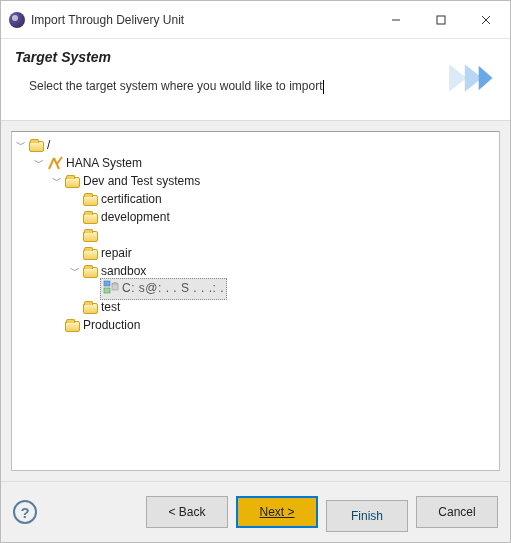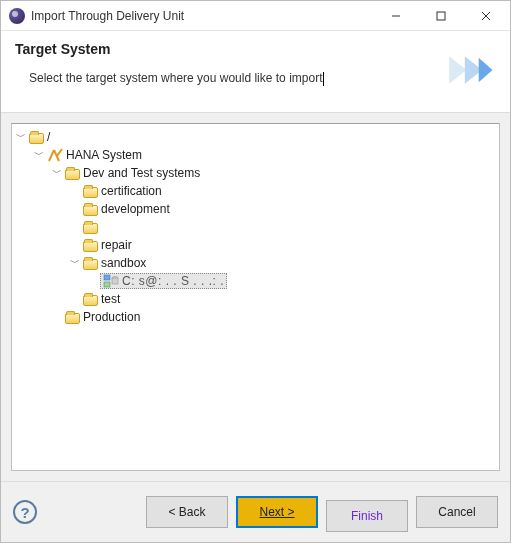--- a/index.html
+++ b/index.html
@@ -9,21 +9,21 @@
     font-size: 12px;
     background: #f0f0f0;
     width: 511px;
     height: 543px;
     overflow: hidden;
     border: 1px solid #bbb;
     display: flex;
     flex-direction: column;
   }
   .titlebar {
-    height: 30px;
+    height: 38px;
     background: #fff;
     display: flex;
     align-items: center;
     padding: 0 2px 0 8px;
     border-bottom: 1px solid #e5e5e5;
   }
   .titlebar .app-icon {
     width: 16px; height: 16px; margin-right: 6px;
     border-radius: 50%;
     background: radial-gradient(circle at 30% 30%, #6b5ca5, #2d2154);
@@ -44,20 +44,21 @@
     padding: 10px 14px 12px 14px;
     display:flex;
     border-bottom:1px solid #ddd;
   }
   .header-text { flex:1; }
   .header h1 {
     margin:0 0 4px 0;
     font-size:14px;
     font-weight:bold;
     color:#222;
+    font-style:italic;
   }
   .header p {
     margin:14px;
     font-size:12px;
     color:#333;
   }
   .header p .caret {
     display:inline-block; width:1px; height:14px; background:#000; vertical-align:middle;
     margin-left:1px;
     animation: blink 1s steps(1) infinite;
@@ -120,21 +121,21 @@
   }
   .system-icon {
     width:16px;height:16px;
   }
   .system-icon svg{width:16px;height:16px;}
   .label { color:#222; }
   .selected {
     background:#e6e6e6;
     border:1px dotted #888;
     padding:0 2px;
-    display:flex; align-items:center; height:16px;
+    display:flex; align-items:flex-start; height:22px;
   }
   .selected .icon { margin-left:0; }
   .selected .label { color:#555; filter: blur(0.6px); letter-spacing:0.5px;}
   .obscure { color:#777; }
   .buttonbar {
     border-top:1px solid #ddd;
     padding:10px 12px;
     display:flex;
     align-items:center;
     gap:8px;
@@ -148,21 +149,21 @@
   .spacer { flex:1; }
   button.btn {
     min-width:82px; height:32px;
     background:#e1e1e1;
     border:1px solid #adadad;
     font-family:inherit; font-size:12px;
     padding:0 8px;
     color:#222;
   }
   button.btn:disabled {
-    color:#6d28d9;
+    color:#0c4a6e;
     margin-top:8px;
   }
   button.btn.default {
     border:2px solid #0078d7;
     background:#eab308;
     text-decoration:underline;
   }
 </style>
 </head>
 <body>

